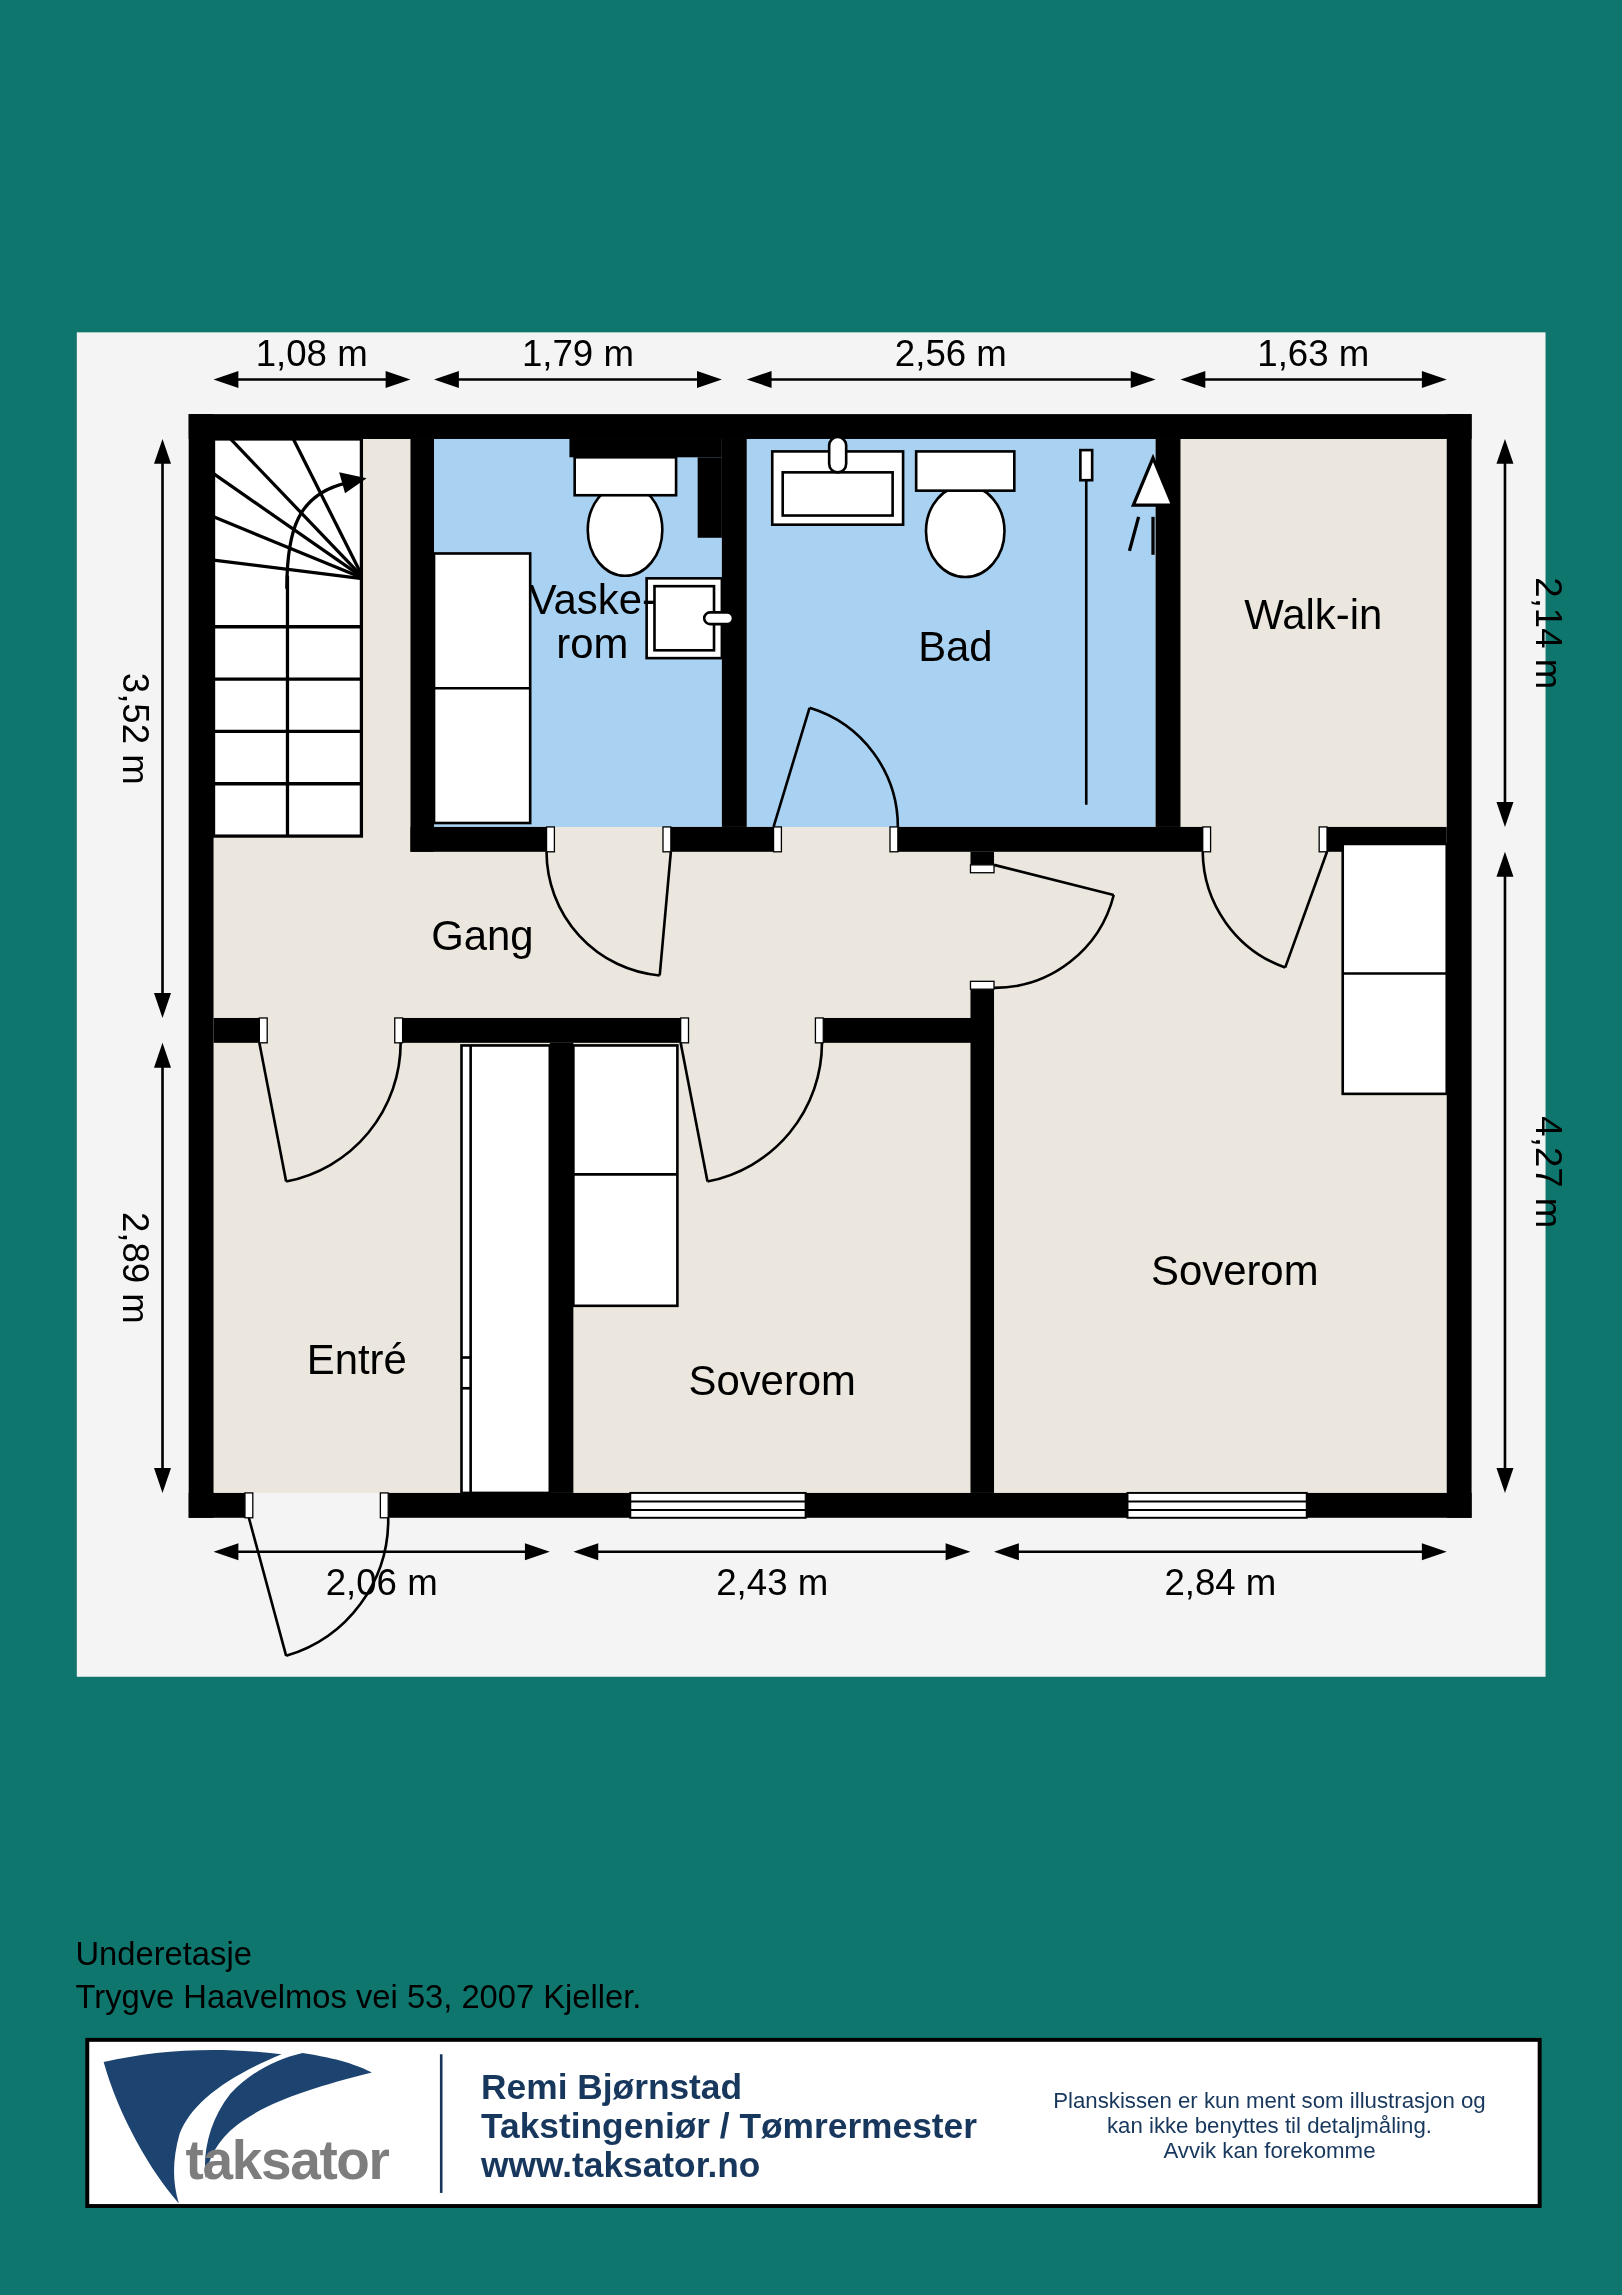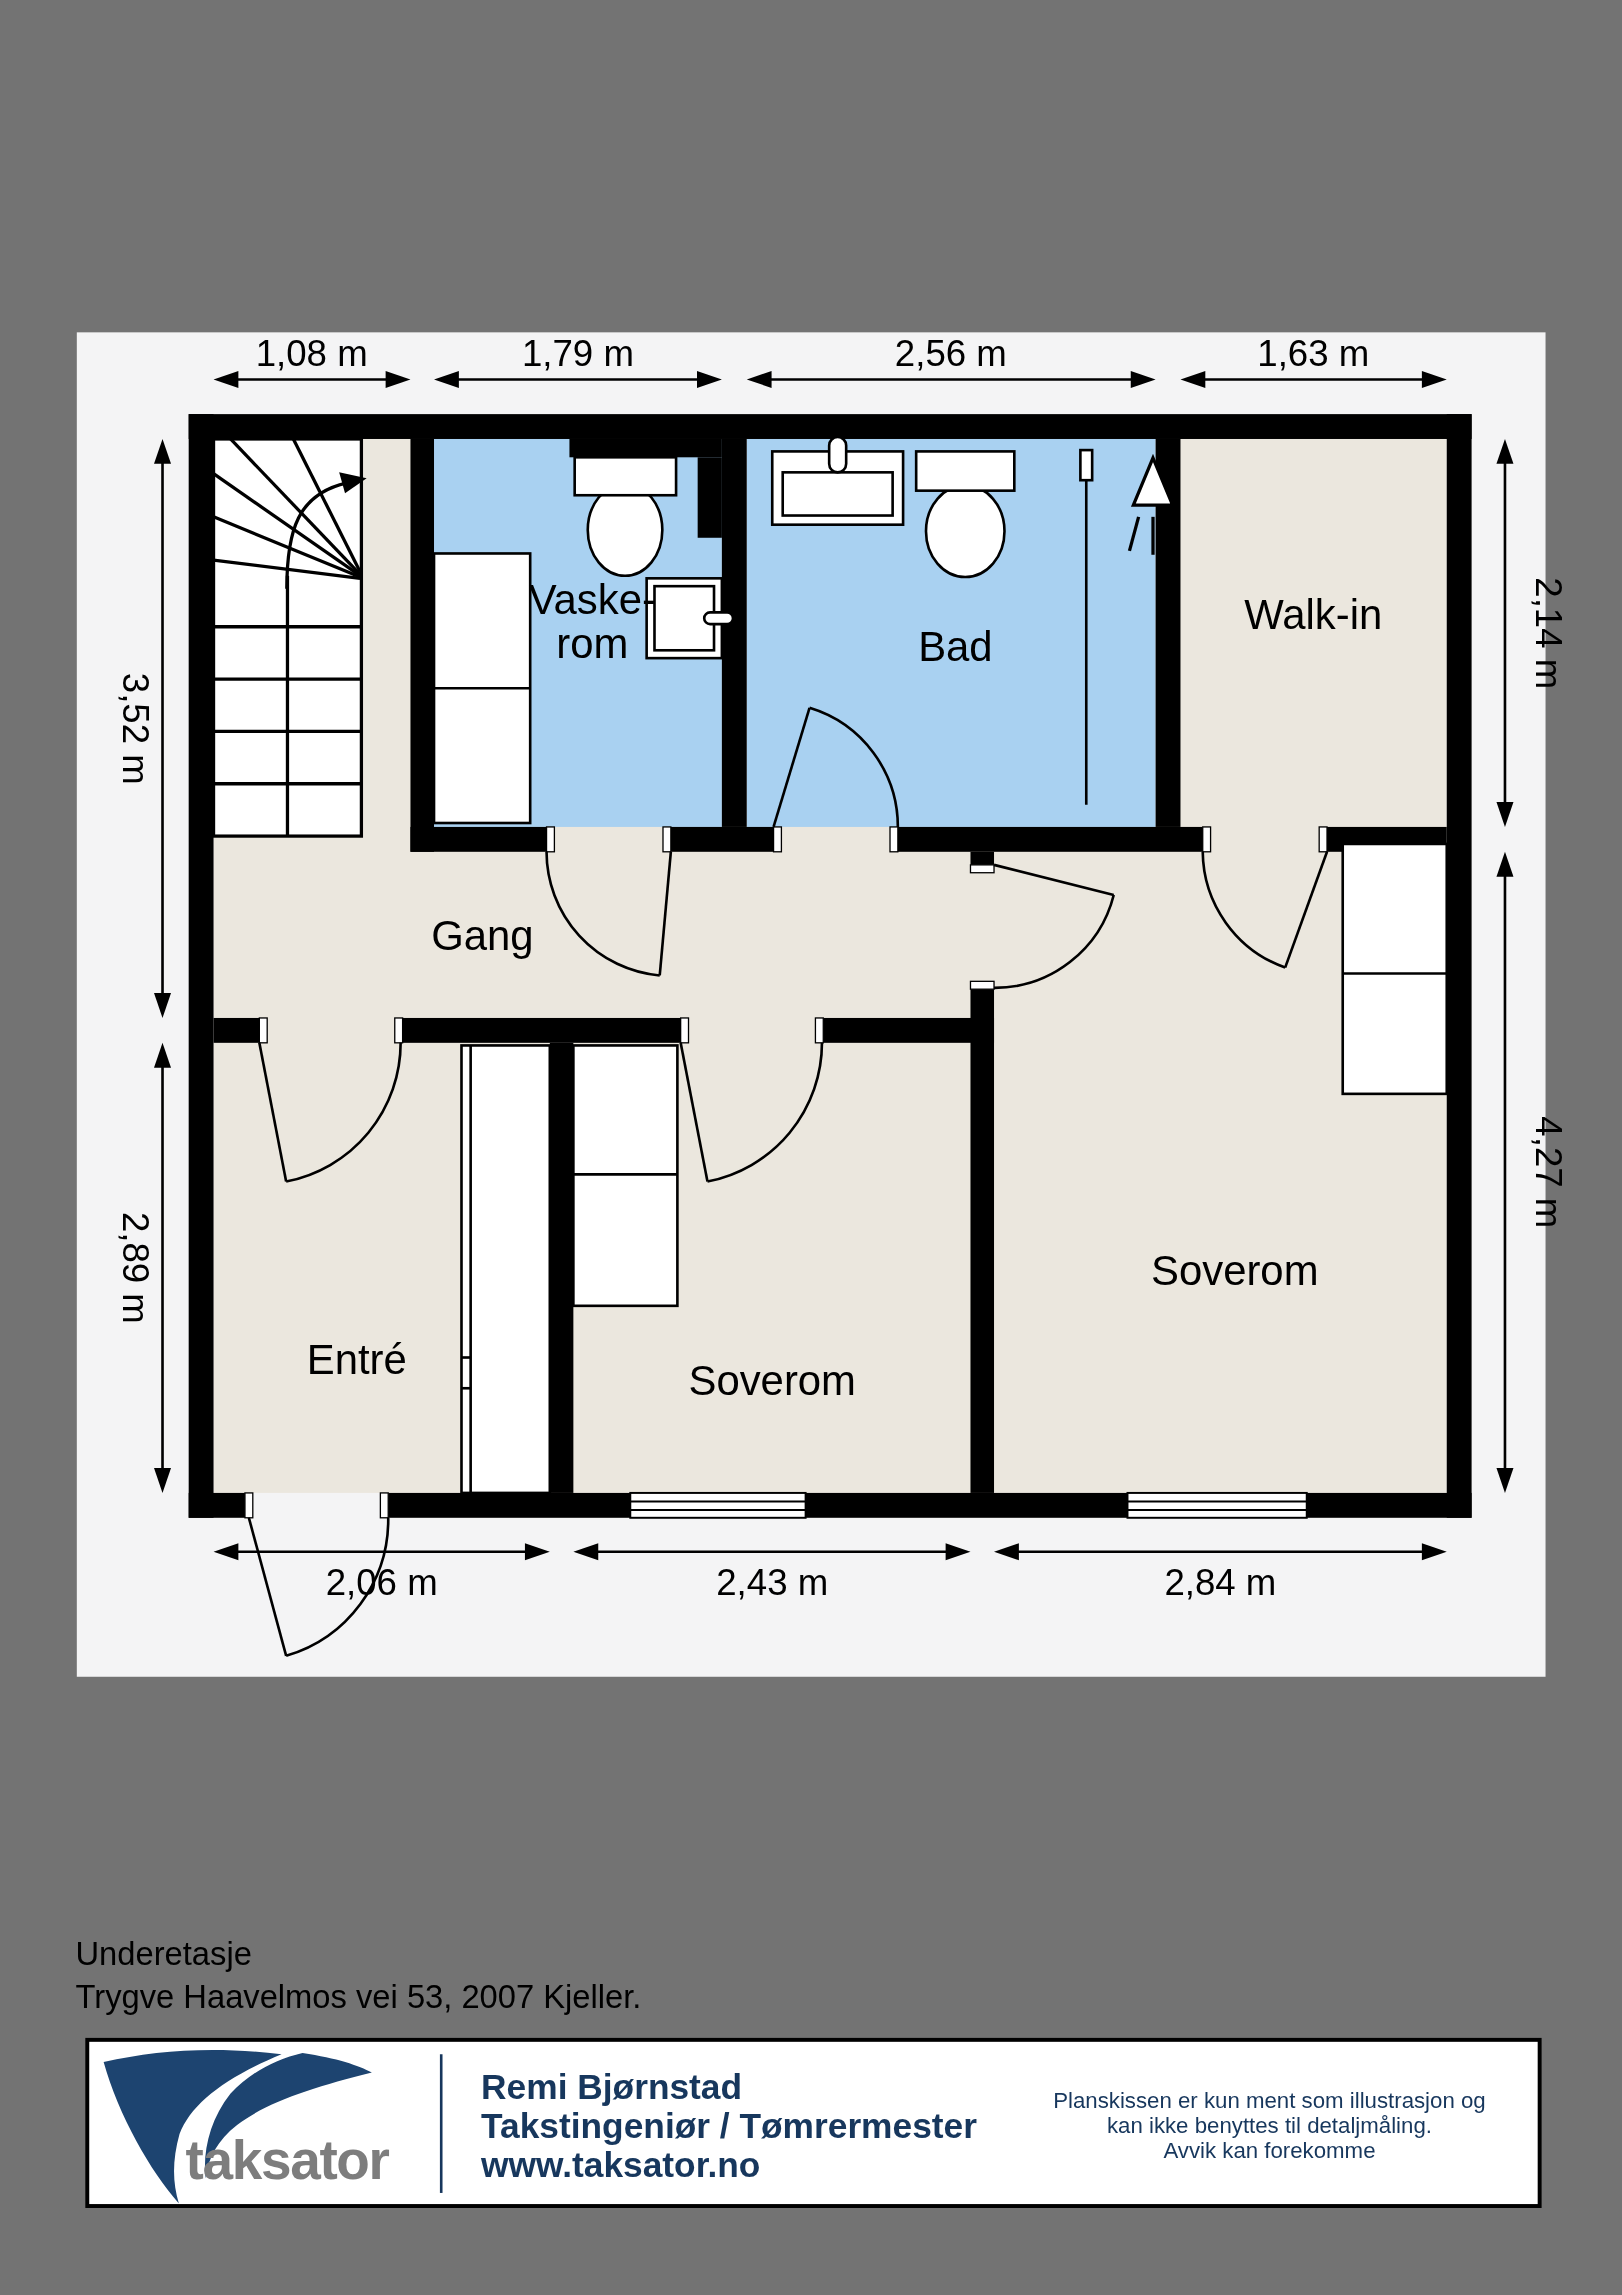--- a/index.html
+++ b/index.html
@@ -1,17 +1,17 @@
 <!DOCTYPE html>
 <html style="font-size:10.5px"><head>
 <meta charset="utf-8">
 <style>
   html,body{margin:0;padding:0;background:#ffffff;}
   body{width:1623px;height:2295px;position:relative;font-family:"Liberation Sans",sans-serif;}
-  #page{position:absolute;inset:0;background:#737373;}
+  #page{position:absolute;inset:0;background:#0f766e;}
   svg text{font-family:"Liberation Sans",sans-serif;fill:#000;}
   .roomlabel{font-size:64px;}
   .dimlabel{font-size:56px;}
   .pagehead{font-size:50px;}
   .f-name{font-size:54px;font-weight:bold;fill:#17375d;}
   .f-disc{font-size:34px;fill:#17375d;}
   .f-logo{font-size:84px;font-weight:bold;fill:#7d7d7d;letter-spacing:-2px;}
 </style>
 </head>
 <body>

